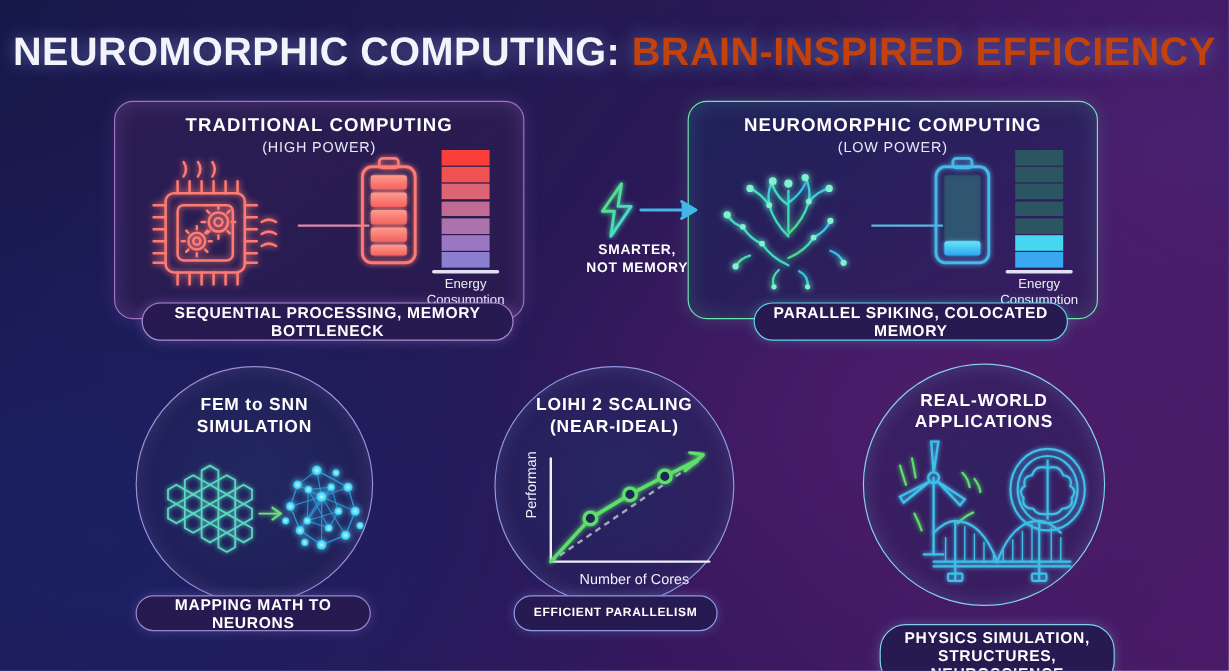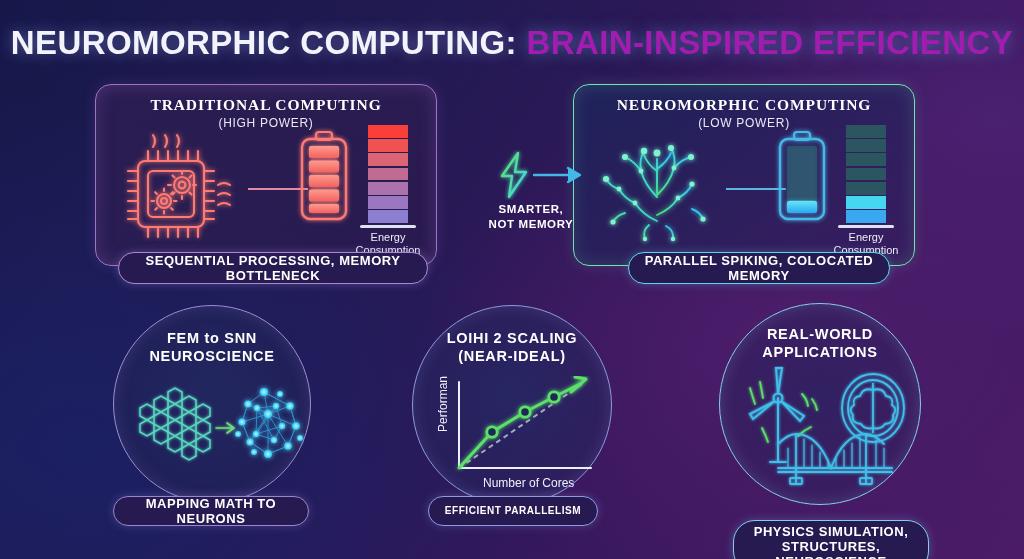--- a/index.html
+++ b/index.html
@@ -14,35 +14,35 @@
     position:relative;
   }
   .stage { position:absolute; inset:0; }
 
   
   .title {
     position:absolute; top:24px; left:0; width:1024px; text-align:center;
     font-size:33px; font-weight:bold; letter-spacing:.4px; white-space:nowrap;
   }
   .title .w { color:#f2f3fb; text-shadow:0 0 14px rgba(160,180,255,.45); }
-  .title .b { color:#a21caf; text-shadow:0 0 16px rgba(110,170,230,.55);text-align:center; }
+  .title .b { color:#c2410c; text-shadow:0 0 16px rgba(110,170,230,.55);text-align:center; }
 
   
   .panel {
     position:absolute; top:84px; width:342px; height:182px; border-radius:16px;
   }
   .panel.left  { left:95px;  border:1.6px solid #a173c6;
     background:linear-gradient(150deg, rgba(46,30,84,.82), rgba(44,26,74,.55));
     box-shadow:0 0 18px rgba(180,120,220,.25) inset, 0 0 14px rgba(170,110,210,.18); }
   .panel.right { left:573px; border:1.6px solid #6fe3b0;
     background:linear-gradient(150deg, rgba(30,36,92,.82), rgba(40,28,84,.5));
     box-shadow:0 0 18px rgba(110,230,180,.18) inset, 0 0 14px rgba(110,230,180,.16); }
 
   .p-title { position:absolute; top:11px; left:0; width:100%; text-align:center;
-    color:#fff; font-size:15.5px; font-weight:bold; letter-spacing:.9px;font-family:Liberation Serif, serif; }
+    color:#fff; font-size:15.5px; font-weight:bold; letter-spacing:.9px; }
   .p-sub   { position:absolute; top:31px; left:0; width:100%; text-align:center;
     color:#e8e9f6; font-size:12px; letter-spacing:.7px; }
 
   
   .pill {
     position:absolute; display:flex; align-items:center; justify-content:center;
     text-align:center; color:#fff; font-weight:bold; letter-spacing:.55px;
     border-radius:22px; background:#271a51; line-height:1.18;
   }
   .pill.p-left  { left:118px; top:252px; width:310px; height:32px; font-size:13px;
@@ -323,21 +323,21 @@
     </div>
     <div class="mid-cap">
       <span>SMARTER,</span><br>
       <span>NOT MEMORY</span>
     </div>
   </div>
 
   <div class="circle c-1">
     <div class="c-title" style="top:24px;">
       <span>FEM to SNN</span><br>
-      <span>NEUROSCIENCE</span>
+      <span>SIMULATION</span>
     </div>
     <div class="svgwrap" style="left:10px; top:72px; width:180px; height:104px;">
       <svg width="180" height="104" viewBox="0 0 180 104">
         <defs>
           <filter id="glowH" x="-60%" y="-60%" width="220%" height="220%">
             <feGaussianBlur stdDeviation="1.6" result="b"></feGaussianBlur>
             <feMerge>
                 <feMergeNode in="b"></feMergeNode>
                 <feMergeNode in="SourceGraphic"></feMergeNode>
               </feMerge>

